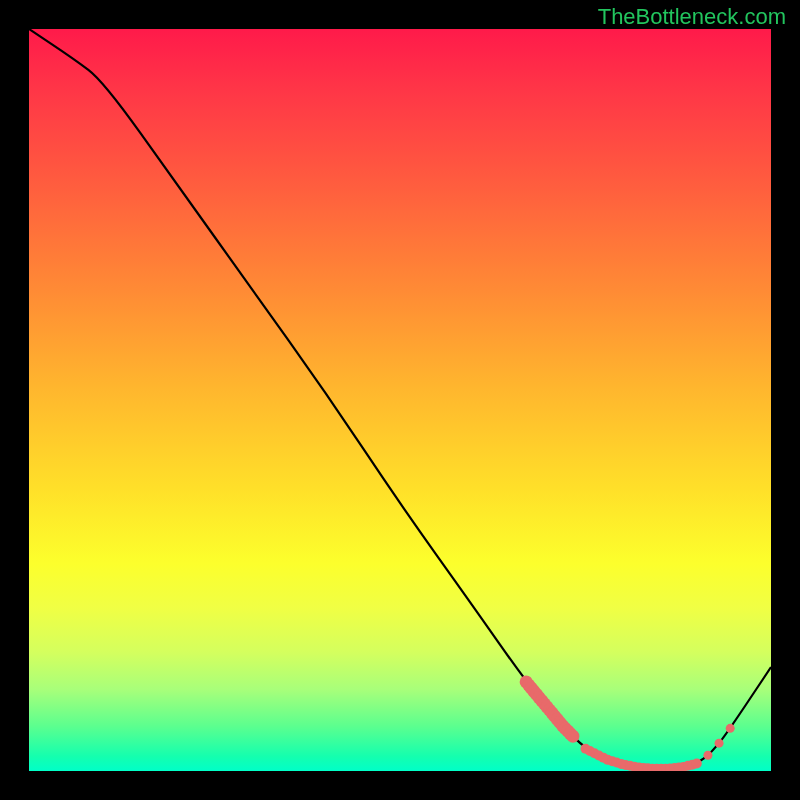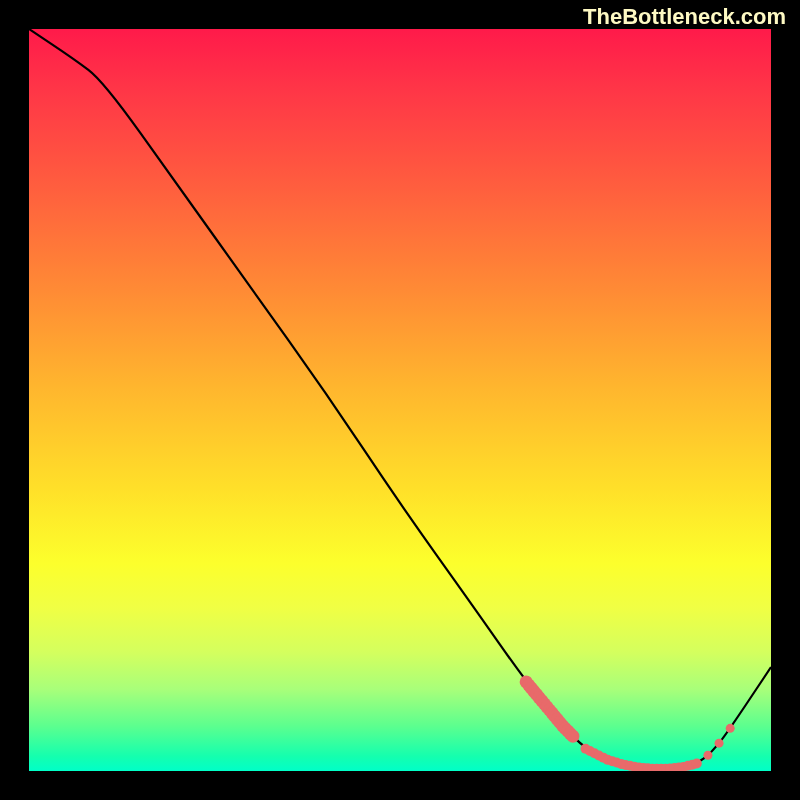--- a/index.html
+++ b/index.html
@@ -7,23 +7,23 @@
     width: 800px;
     height: 800px;
     background: #000;
     position: relative;
     font-family: Arial, sans-serif;
   }
   .watermark {
     position: absolute;
     top: 4px;
     right: 14px;
-    color: #fef9c3;
+    color: #22c55e;
     font-size: 22px;
-    font-weight: 700;
+    font-weight: 400;
     z-index: 10;
   }
   .plot {
     position: absolute;
     left: 29px;
     top: 29px;
     width: 742px;
     height: 742px;
   }
   .gradient-bg {

